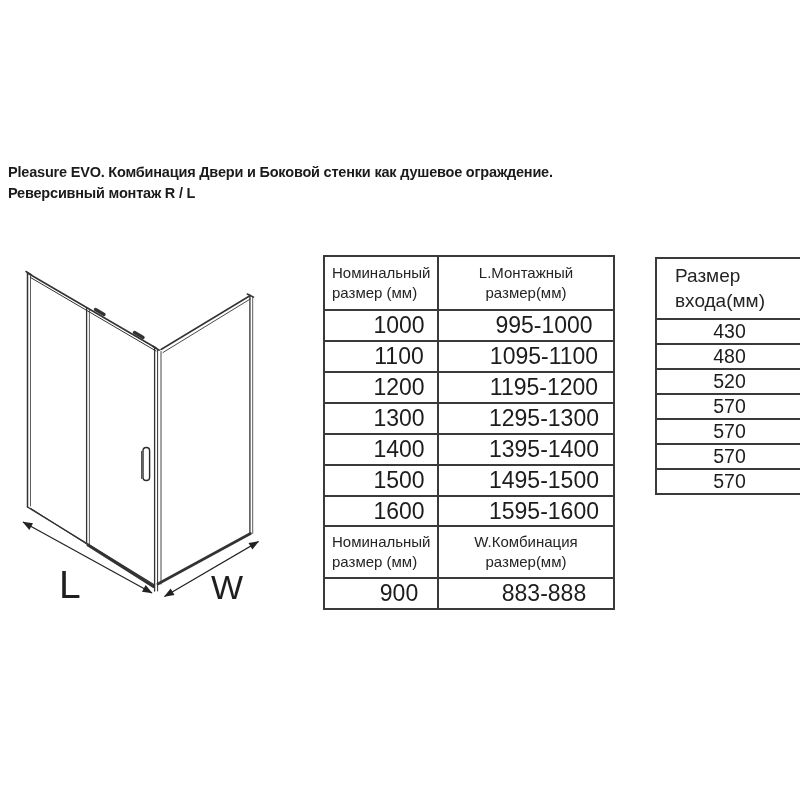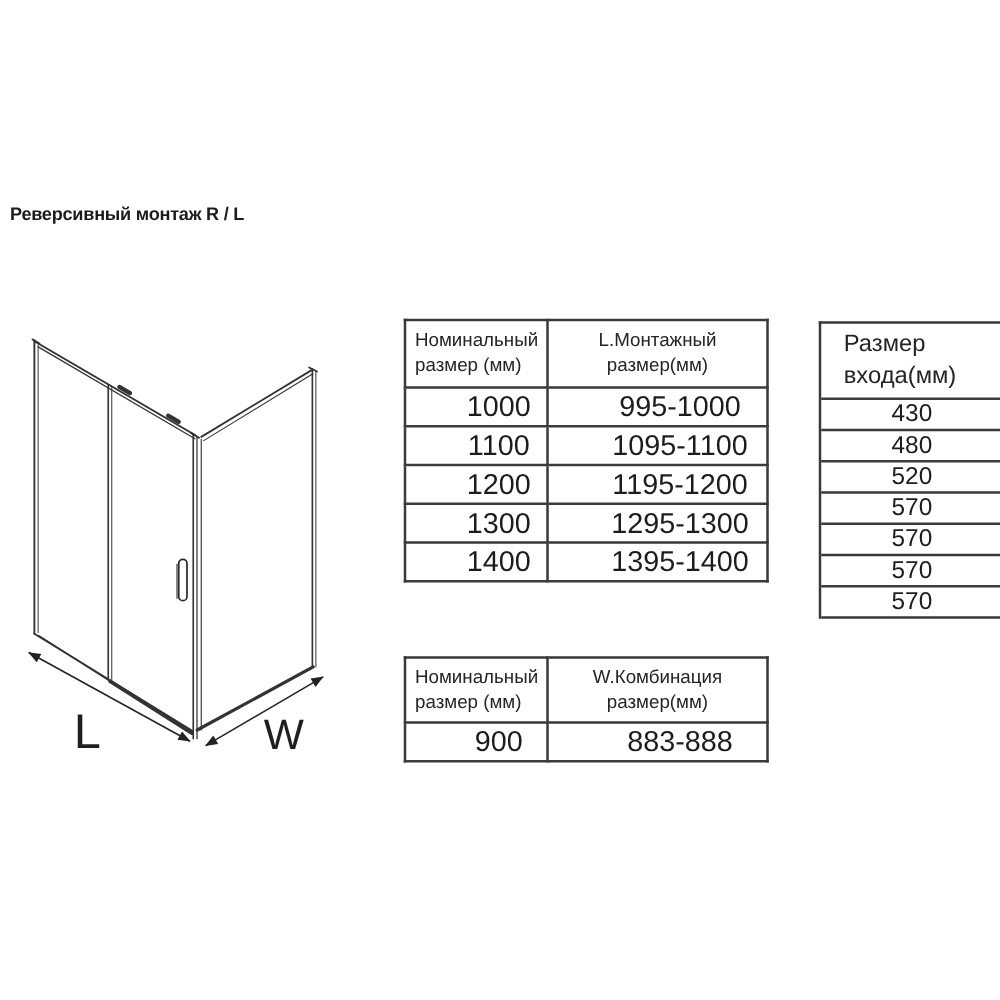--- a/index.html
+++ b/index.html
@@ -53,20 +53,21 @@
   .etable .erow{
     height:23px;border-bottom:2px solid #3a3a3a;
     font-size:19.5px;text-align:center;color:#1c1c1c;
     display:flex;align-items:center;justify-content:center;
   }
 </style>
 </head>
 <body>
 
 <div class="doc-header">
+  <div>Pleasure EVO. Комбинация Двери и Боковой стенки как душевое ограждение.</div>
   <div>Реверсивный монтаж  R / L</div>
 </div>
 
 <svg class="diagram" viewBox="0 0 310 360">
   <g stroke="#333333" fill="none" stroke-width="1.2" stroke-linecap="round">
 
     <line x1="27.5" y1="23" x2="27.5" y2="257" stroke-width="1.5"></line>
     <line x1="30.5" y1="26" x2="30.5" y2="256" stroke-width="0.8"></line>
     <line x1="26" y1="21.5" x2="31.5" y2="24.8" stroke-width="1.5"></line>
 
@@ -145,20 +146,28 @@
     <td class="num">1195-1200</td>
   </tr>
   <tr>
     <td class="num">1300</td>
     <td class="num">1295-1300</td>
   </tr>
   <tr>
     <td class="num">1400</td>
     <td class="num">1395-1400</td>
   </tr>
+  <tr>
+    <td class="num">1500</td>
+    <td class="num">1495-1500</td>
+  </tr>
+  <tr>
+    <td class="num">1600</td>
+    <td class="num">1595-1600</td>
+  </tr>
 </tbody>
   </table>
 
 <div class="etable">
   <div class="ehdr">
     <div>Размер</div>
     <div>входа(мм)</div>
   </div>
   <div class="erow">430</div>
   <div class="erow">480</div>

